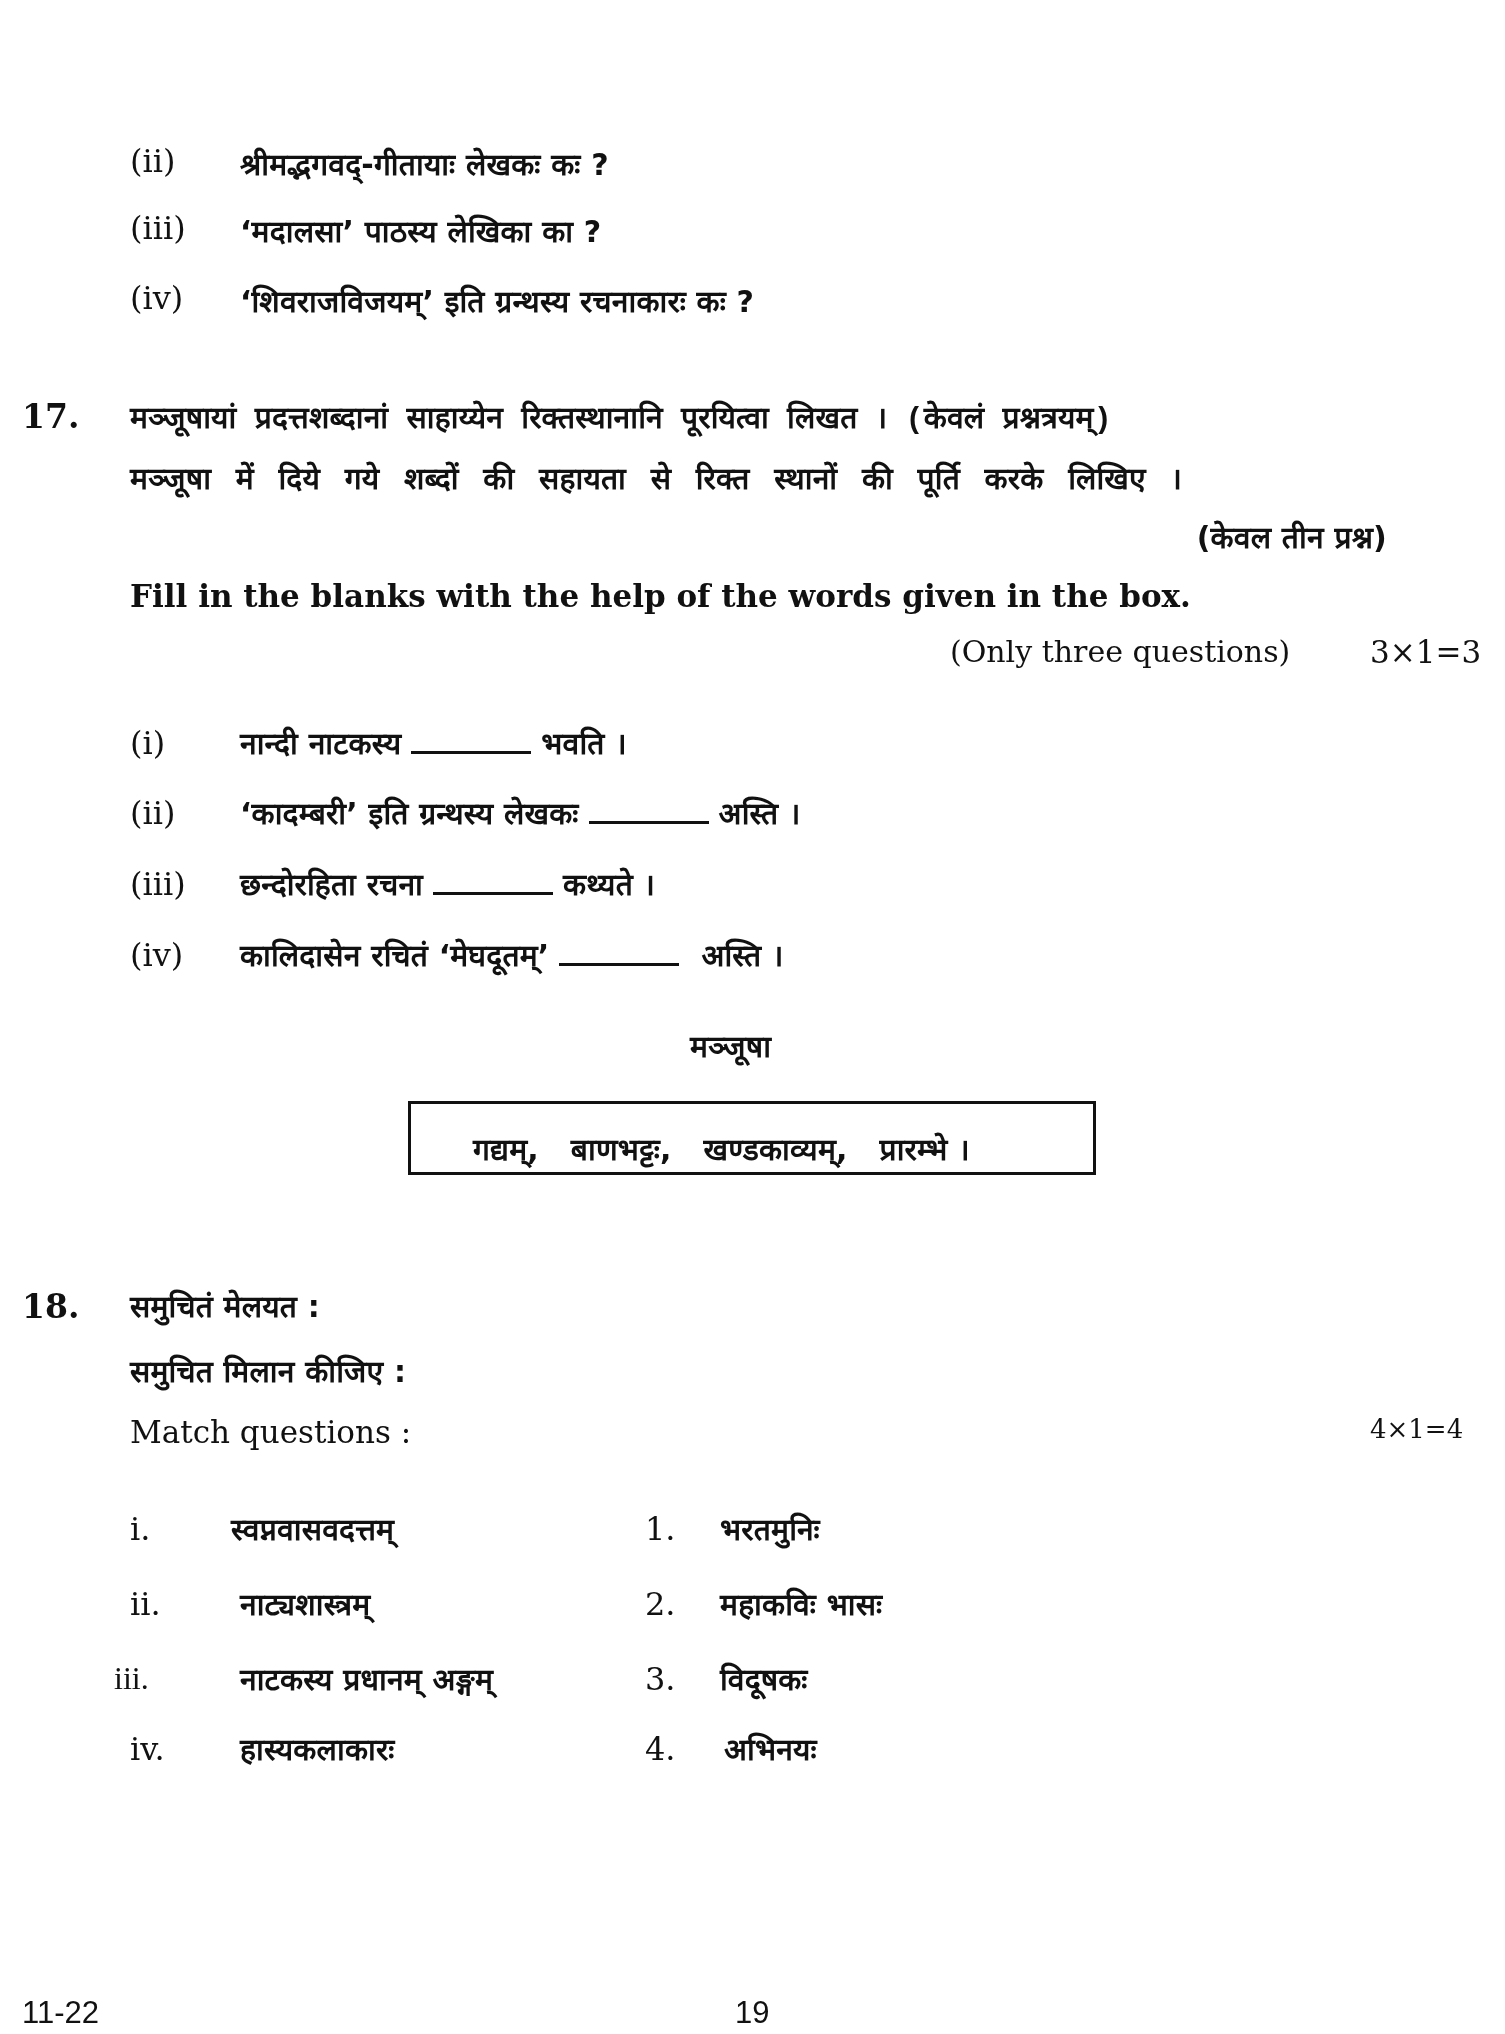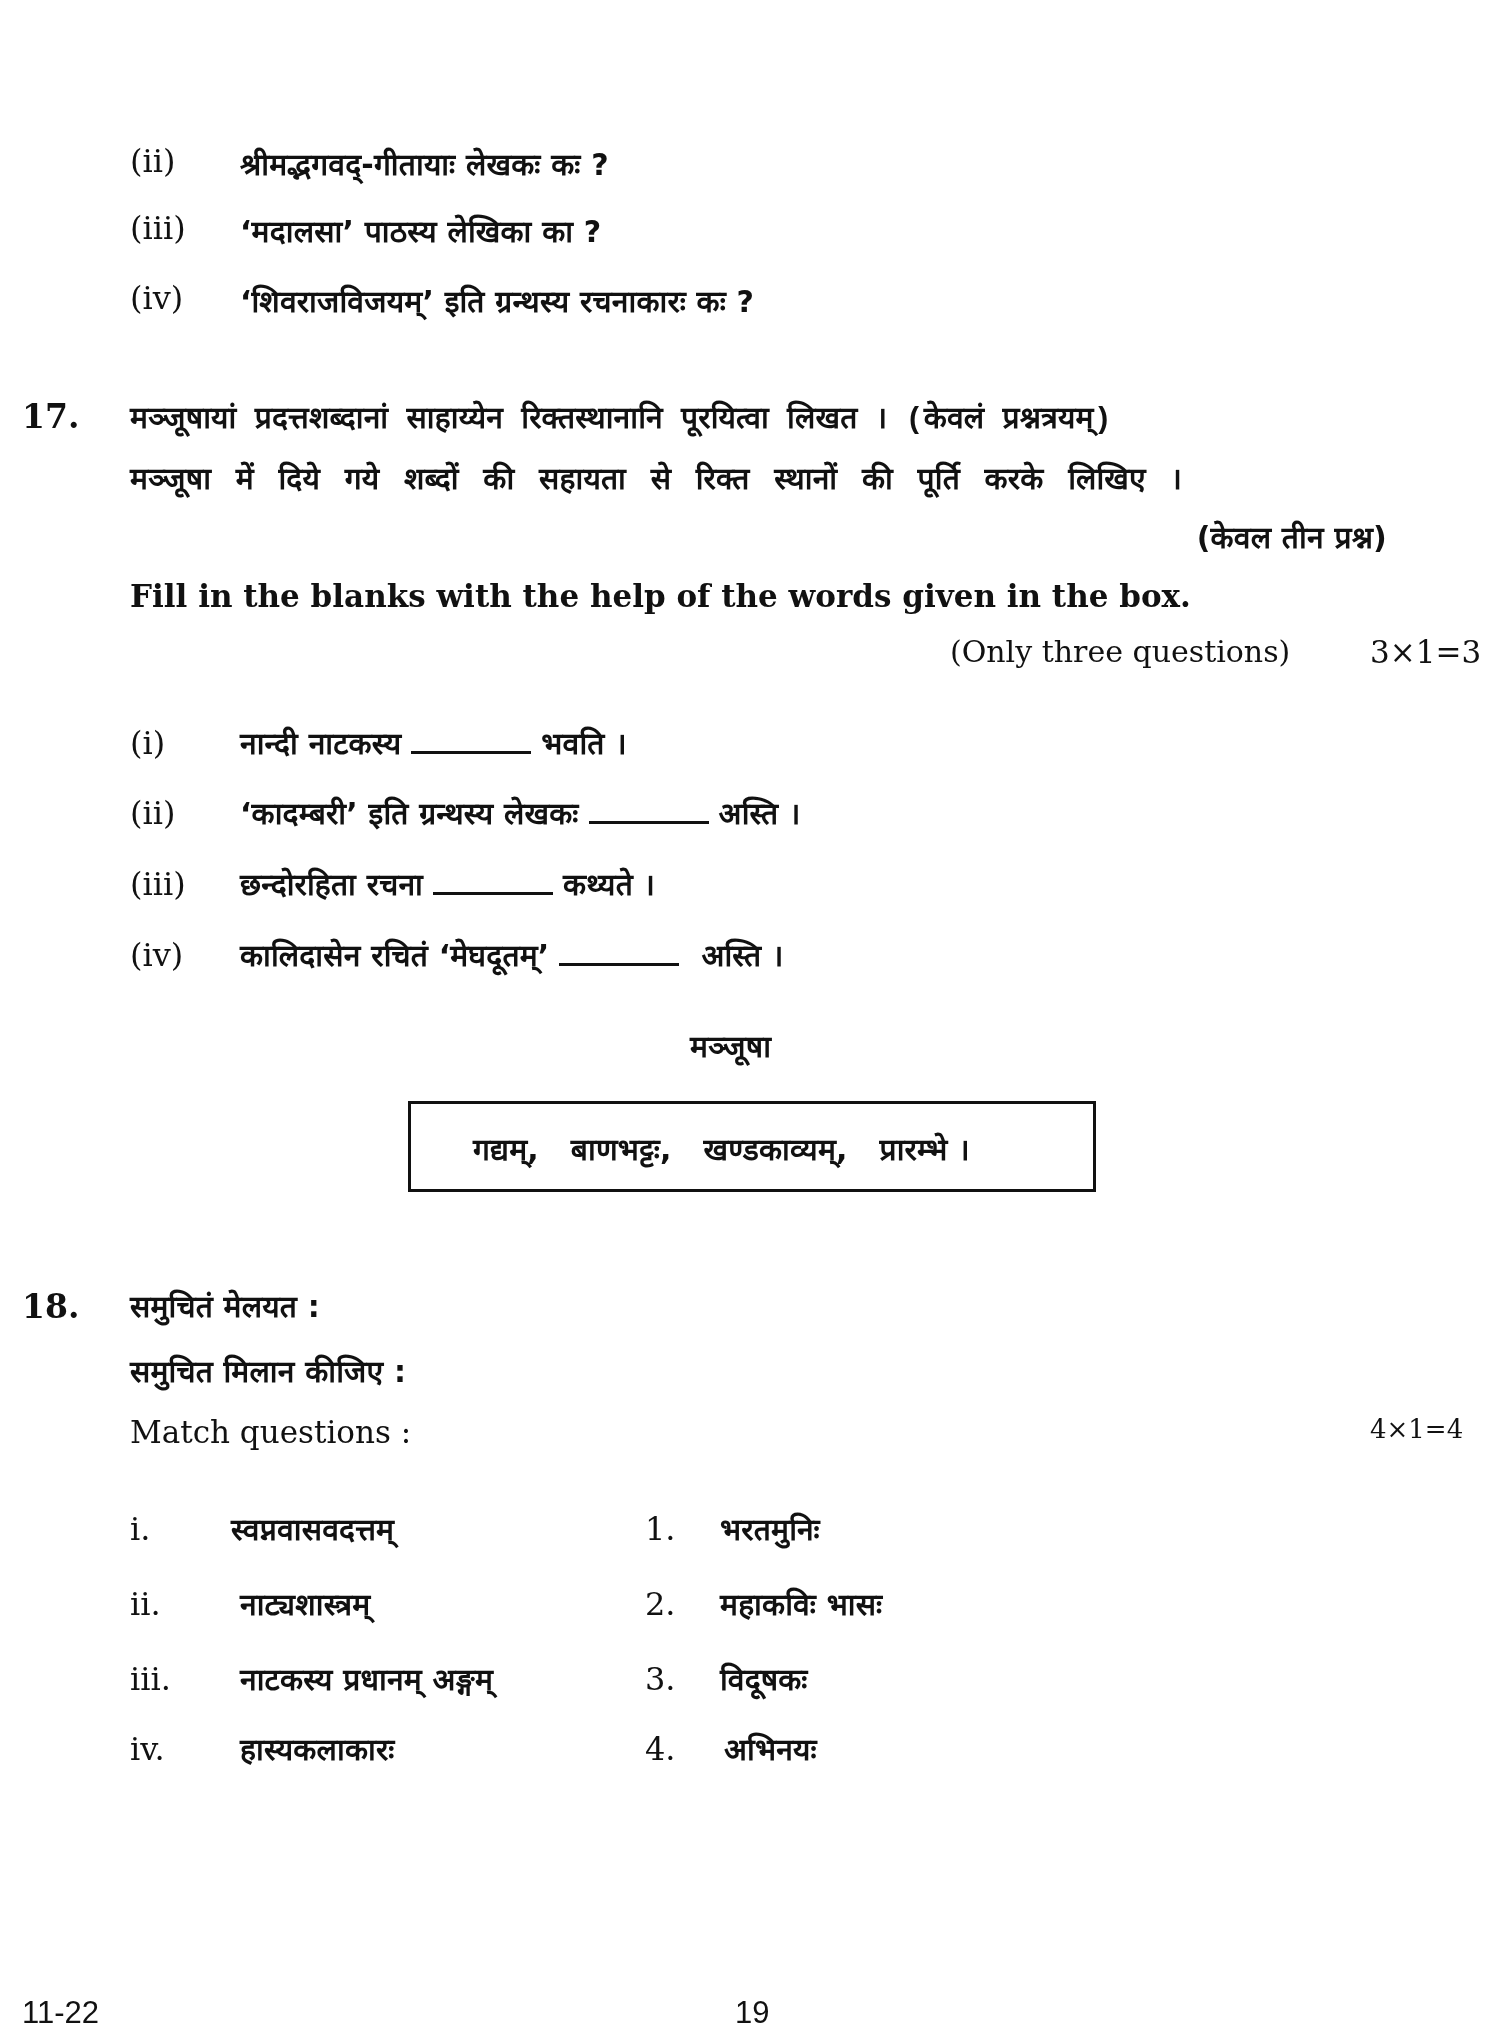--- a/index.html
+++ b/index.html
@@ -5,21 +5,21 @@
   html, body { margin:0; padding:0; background:#ffffff; }
   body { width:1505px; height:2034px; position:relative; overflow:hidden; color:#111; font-family:"DejaVu Serif", serif; }
   .abs { position:absolute; white-space:nowrap; }
   .dev { font-family:"DejaVu Sans", sans-serif; font-size:30px; font-weight:bold; letter-spacing:0.2px; }
   .latin { font-family:"DejaVu Serif", serif; font-size:32px; }
   .bold { font-weight:bold; }
   .italic { }
   .qnum { font-family:"DejaVu Serif", serif; font-size:33px; font-weight:bold; }
   .roman { font-family:"DejaVu Serif", serif; font-size:32px; }
   .blank { display:inline-block; width:120px; border-bottom:3px solid #111; margin:0 10px; height:1px; vertical-align:baseline; }
-  .box { position:absolute; left:408px; top:1101px; width:688px; height:91px; border:3px solid #111; box-sizing:border-box; }
+  .box { position:absolute; left:408px; top:1101px; width:688px; height:74px; border:3px solid #111; box-sizing:border-box; }
   .footer { font-family:"Liberation Sans", sans-serif; font-size:31px; }
 </style>
 </head>
 <body>
 
 <div>
   <span class="abs roman" style="left:130px;top:142px;">(ii)</span>
   <span class="abs dev" style="left:240px;top:143px;">श्रीमद्भगवद्-गीतायाः लेखकः कः ?</span>
 
   <span class="abs roman" style="left:130px;top:209px;">(iii)</span>
@@ -62,21 +62,21 @@
   <span class="abs qnum" style="left:22px;top:1287px;">18.</span>
   <span class="abs dev" style="left:130px;top:1285px;">समुचितं मेलयत :</span>
   <span class="abs dev" style="left:130px;top:1350px;">समुचित मिलान कीजिए :</span>
   <span class="abs latin" style="left:130px;top:1414px;font-size:31px;">Match questions :</span>
   <span class="abs latin italic" style="left:1370px;top:1414px;font-size:26px;">4×1=4</span>
 
   <span class="abs roman" style="left:130px;top:1510px;">i.</span>
   <span class="abs dev" style="left:231px;top:1508px;">स्वप्नवासवदत्तम्</span>
   <span class="abs roman" style="left:130px;top:1585px;">ii.</span>
   <span class="abs dev" style="left:240px;top:1583px;">नाट्यशास्त्रम्</span>
-  <span class="abs roman" style="left:130px;top:1660px;">iii.</span>
+  <span class="abs roman" style="left:114px;top:1660px;font-family:Liberation Serif, serif;">iii.</span>
   <span class="abs dev" style="left:240px;top:1658px;">नाटकस्य प्रधानम् अङ्गम्</span>
   <span class="abs roman" style="left:130px;top:1730px;">iv.</span>
   <span class="abs dev" style="left:240px;top:1728px;">हास्यकलाकारः</span>
 
   <span class="abs roman" style="left:645px;top:1510px;">1.</span>
   <span class="abs dev" style="left:720px;top:1508px;">भरतमुनिः</span>
   <span class="abs roman" style="left:645px;top:1585px;">2.</span>
   <span class="abs dev" style="left:720px;top:1583px;">महाकविः भासः</span>
   <span class="abs roman" style="left:645px;top:1660px;">3.</span>
   <span class="abs dev" style="left:720px;top:1658px;">विदूषकः</span>

